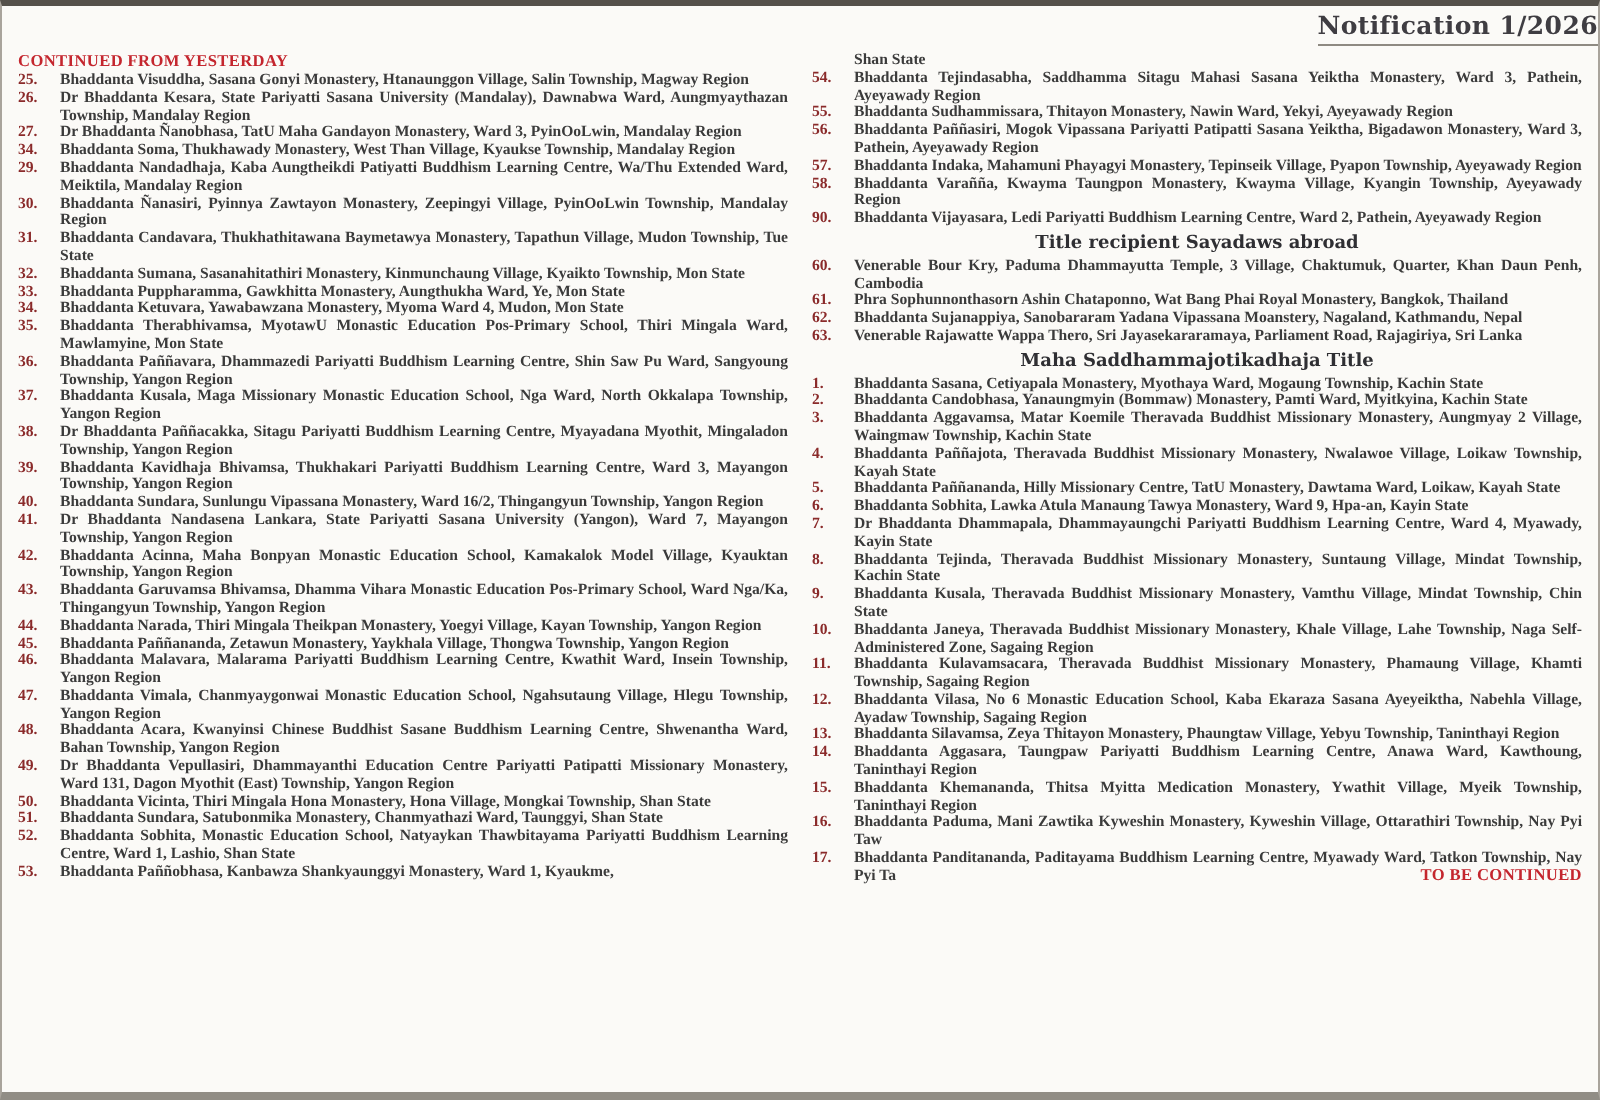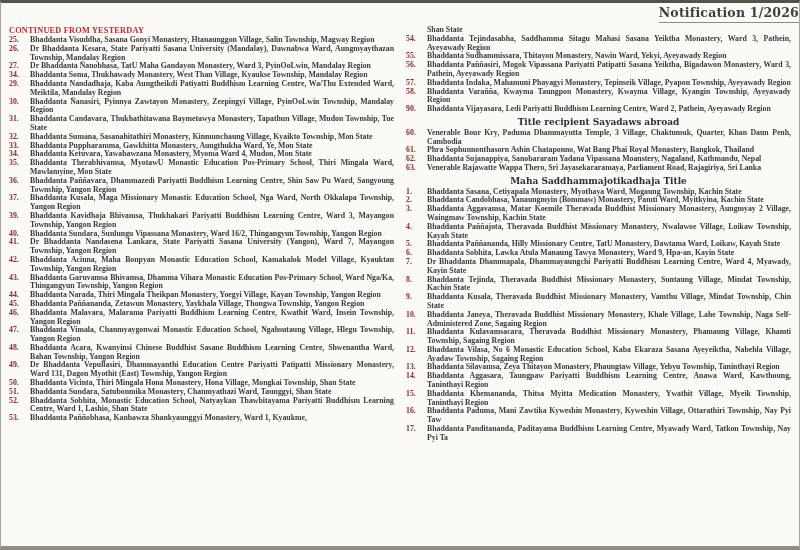--- a/index.html
+++ b/index.html
@@ -104,20 +104,24 @@
         </div>
         <div class="entry">
           <span class="num">36.</span>
           <span class="txt">Bhaddanta Paññavara, Dhammazedi Pariyatti Buddhism Learning Centre, Shin Saw Pu Ward, Sangyoung Township, Yangon Region</span>
         </div>
         <div class="entry">
           <span class="num">37.</span>
           <span class="txt">Bhaddanta Kusala, Maga Missionary Monastic Education School, Nga Ward, North Okkalapa Township, Yangon Region</span>
         </div>
         <div class="entry">
+          <span class="num">38.</span>
+          <span class="txt">Dr Bhaddanta Paññacakka, Sitagu Pariyatti Buddhism Learning Centre, Myayadana Myothit, Mingaladon Township, Yangon Region</span>
+        </div>
+        <div class="entry">
           <span class="num">39.</span>
           <span class="txt">Bhaddanta Kavidhaja Bhivamsa, Thukhakari Pariyatti Buddhism Learning Centre, Ward 3, Mayangon Township, Yangon Region</span>
         </div>
         <div class="entry">
           <span class="num">40.</span>
           <span class="txt">Bhaddanta Sundara, Sunlungu Vipassana Monastery, Ward 16/2, Thingangyun Township, Yangon Region</span>
         </div>
         <div class="entry">
           <span class="num">41.</span>
           <span class="txt">Dr Bhaddanta Nandasena Lankara, State Pariyatti Sasana University (Yangon), Ward 7, Mayangon Township, Yangon Region</span>
@@ -279,15 +283,16 @@
           <span class="txt">Bhaddanta Khemananda, Thitsa Myitta Medication Monastery, Ywathit Village, Myeik Township, Taninthayi Region</span>
         </div>
         <div class="entry">
           <span class="num">16.</span>
           <span class="txt">Bhaddanta Paduma, Mani Zawtika Kyweshin Monastery, Kyweshin Village, Ottarathiri Township, Nay Pyi Taw</span>
         </div>
         <div class="entry">
           <span class="num">17.</span>
           <span class="txt">Bhaddanta Panditananda, Paditayama Buddhism Learning Centre, Myawady Ward, Tatkon Township, Nay Pyi Ta</span>
         </div>
+        <div class="footer">TO BE CONTINUED</div>
       </div>
   </div>
 </div>
 
 </body></html>

